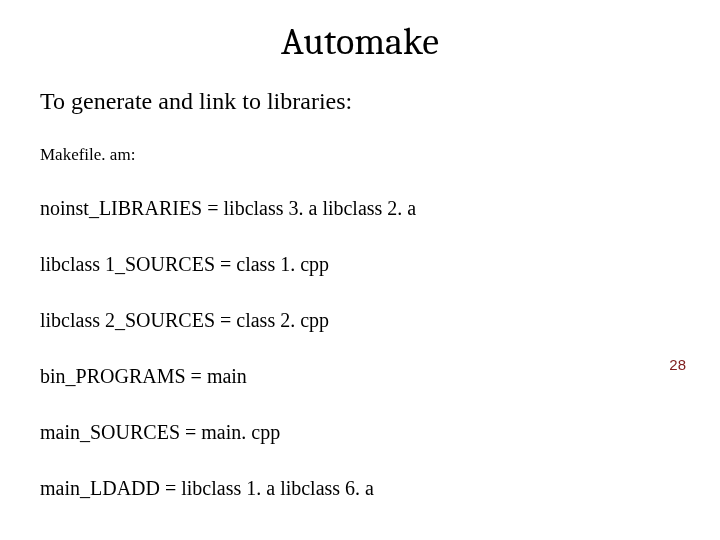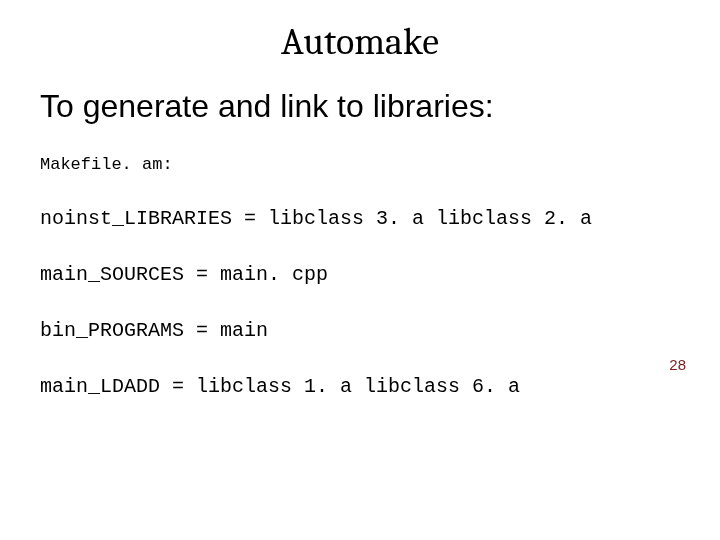--- a/index.html
+++ b/index.html
@@ -20,27 +20,27 @@
     padding: 20px 40px 30px 40px;
   }
   .title {
     text-align: center;
     font-family: Cambria, Georgia, 'Times New Roman', serif;
     font-size: 38px;
     font-weight: 400;
     margin: 0 0 24px 0;
   }
   .subtitle {
-    font-family: Liberation Sans, sans-serif;
-    font-size: 32px;
+    font-family: Liberation Serif, serif;
+    font-size: 24px;
     font-weight: 400;
     margin: 16px 0 22px 0;
   }
   .mono {
-    font-family: Liberation Mono, monospace;
+    font-family: Liberation Serif, serif;
     font-size: 20px;
     line-height: 1.35;
     white-space: pre;
     margin-top: 29px;
   }
   .mono.small {
     font-size: 17px;
     line-height: 1.3;
     margin-bottom: 2px;
   }
@@ -63,22 +63,26 @@
 
   <h1 class="title">Automake</h1>
 
   <div class="subtitle">To generate and link to libraries:</div>
 
   <div class="block">
     <div class="mono small">Makefile. am:</div>
     <div class="mono">noinst_LIBRARIES = libclass 3. a libclass 2. a</div>
   </div>
 
+  <div class="block">
+    <div class="mono">libclass 1_SOURCES = class 1. cpp</div>
+    <div class="mono">libclass 2_SOURCES = class 2. cpp</div>
+  </div>
 
   <div class="block">
+    <div class="mono">bin_PROGRAMS = main</div>
     <div class="mono">main_SOURCES = main. cpp</div>
-    <div class="mono">bin_PROGRAMS = main</div>
     <div class="mono">main_LDADD = libclass 1. a libclass 6. a</div>
   </div>
 
   <div class="page-number">28</div>
 
 </div>
 
 </body></html>

